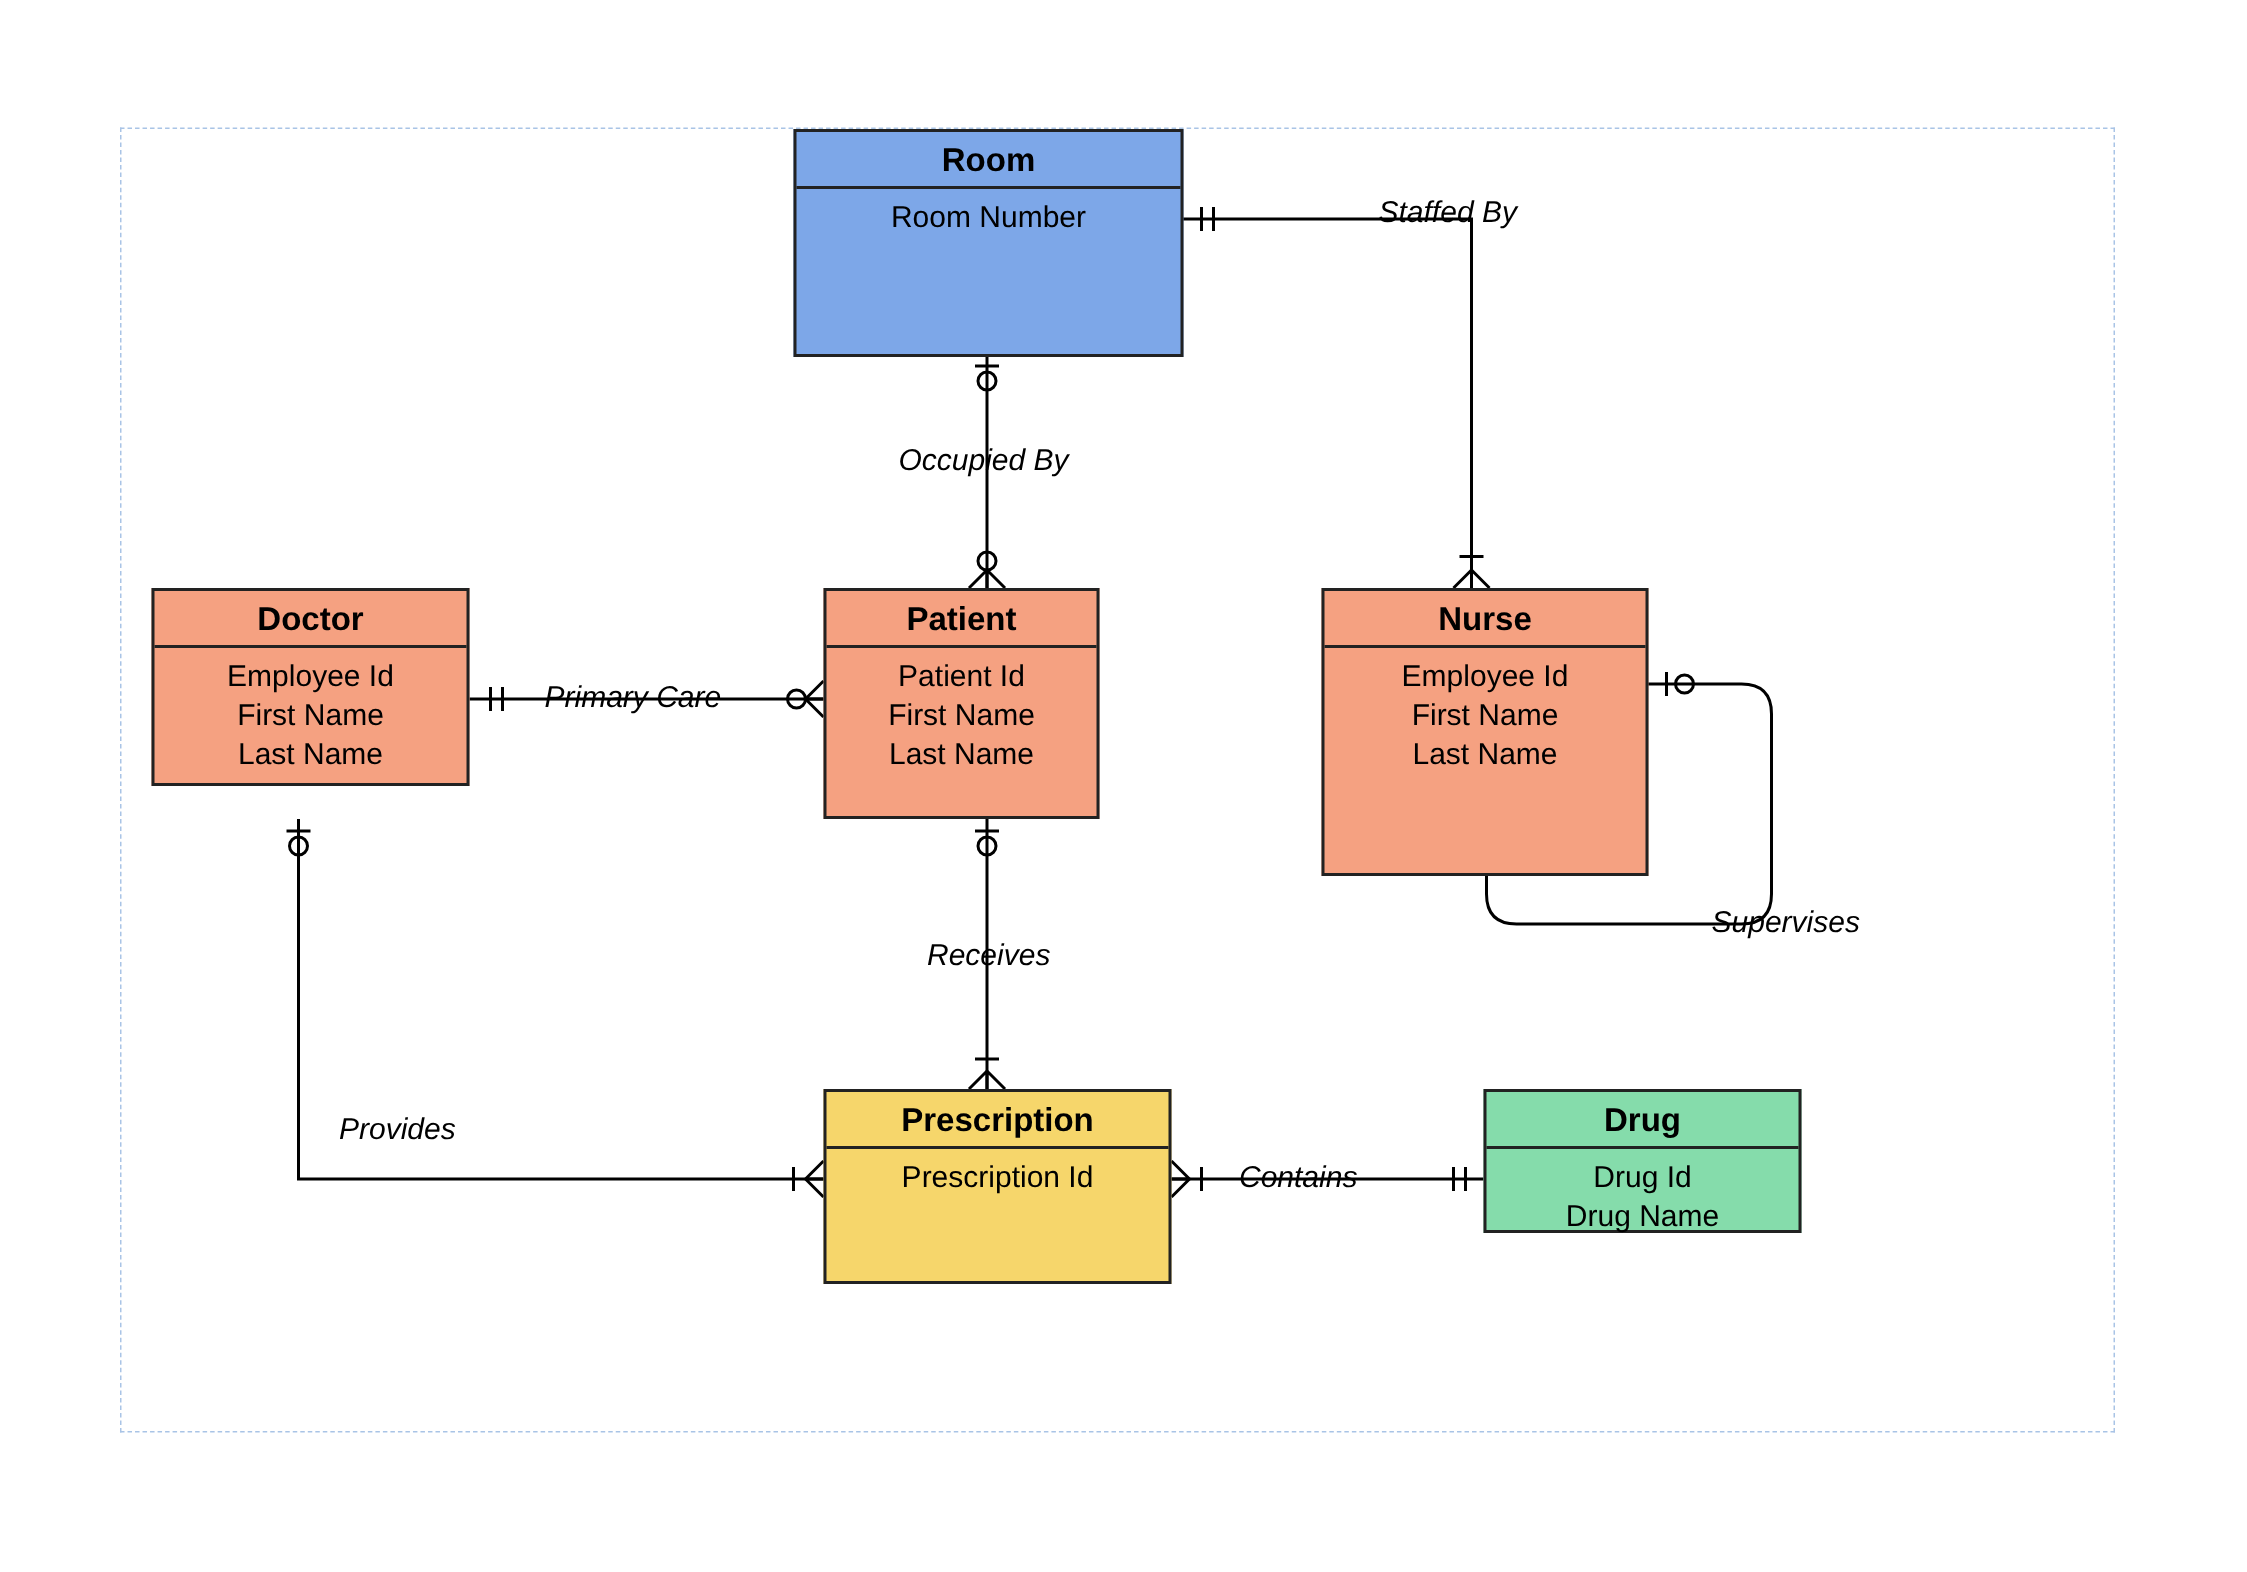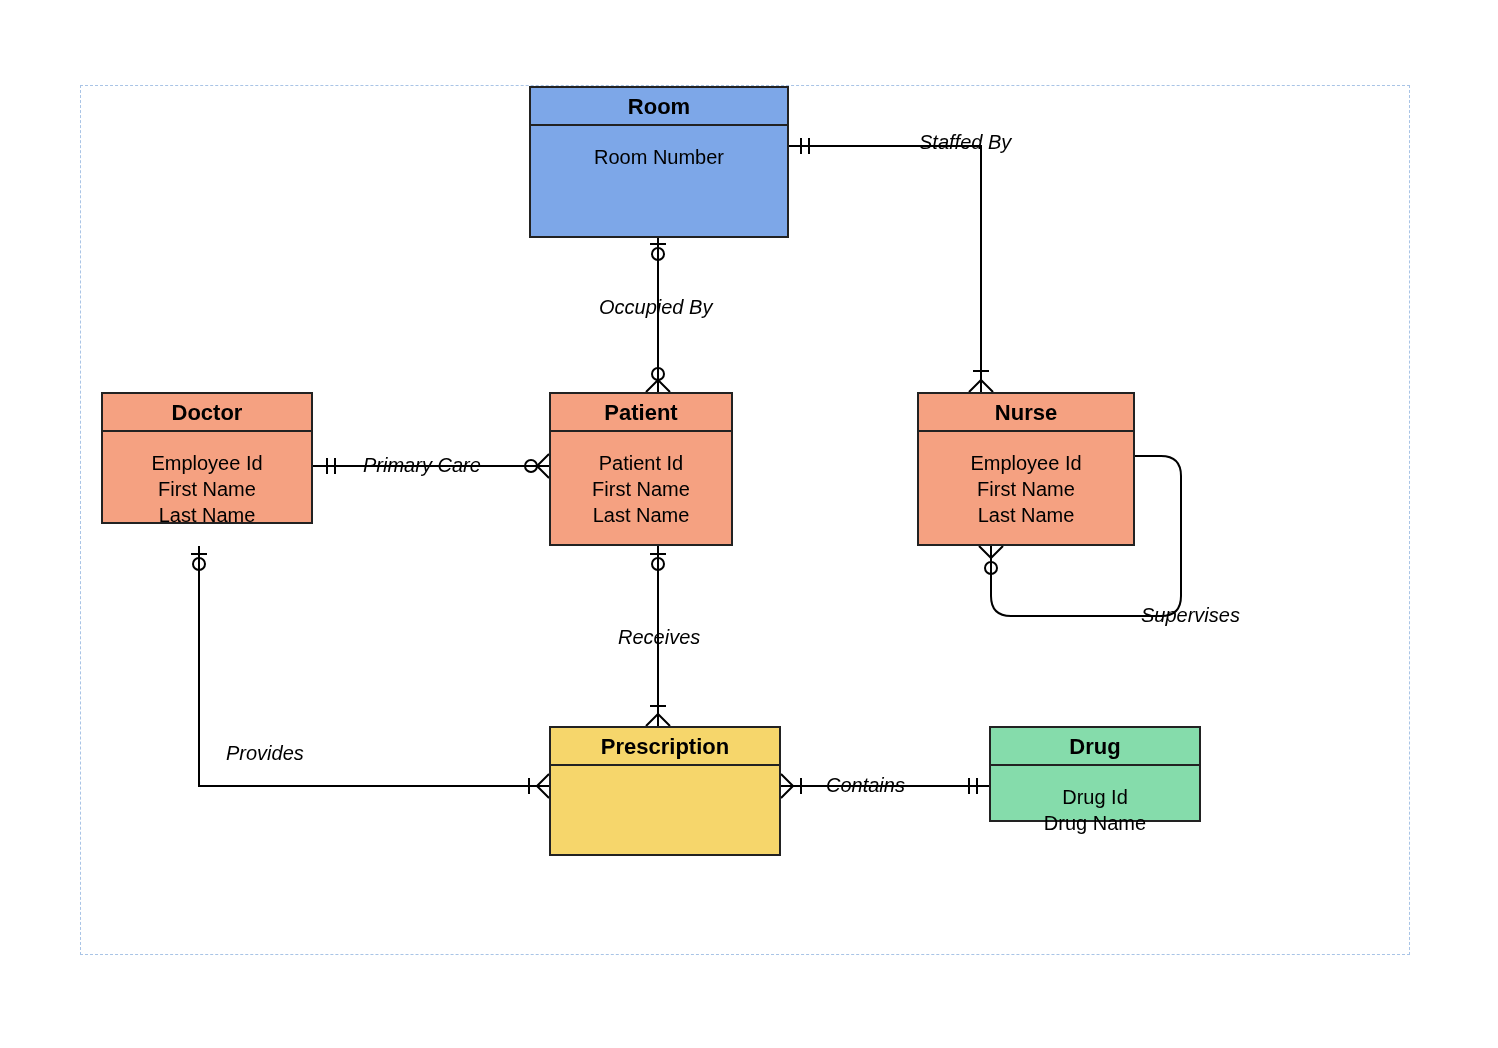--- a/index.html
+++ b/index.html
@@ -26,21 +26,21 @@
     text-align: center;
   }
   .entity .title {
     font-weight: bold;
     font-size: 22px;
     padding: 6px 16px 4px;
     border-bottom: 2px solid #222;
   }
   .entity .attrs {
     font-size: 20px;
-    padding: 18px 0;
+    padding: 6px 0;
     line-height: 1.3;
   }
   .rel {
     position: absolute;
     font-style: italic;
     font-size: 20px;
     white-space: nowrap;
   }
   svg.wires { position: absolute; left: 0; top: 0; pointer-events: none; }
 </style>
@@ -126,31 +126,34 @@
 
   <div class="entity" style="left:468px; top:306px; width:184px; height:154px; background:#f5a181;">
     <div class="title">Patient</div>
     <div class="attrs">
       <div>Patient Id</div>
       <div>First Name</div>
       <div>Last Name</div>
     </div>
   </div>
 
-  <div class="entity" style="left:800px; top:306px; width:218px; height:154px; background:#f5a181;margin-left:36px;">
+  <div class="entity" style="left:800px; top:306px; width:218px; height:192px; background:#f5a181;">
     <div class="title">Nurse</div>
     <div class="attrs">
       <div>Employee Id</div>
       <div>First Name</div>
       <div>Last Name</div>
     </div>
   </div>
 
   <div class="entity" style="left:468px; top:640px; width:232px; height:130px; background:#f6d66b;">
     <div class="title">Prescription</div>
+    <div class="attrs">
+      <div>Prescription Id</div>
+    </div>
   </div>
 
   <div class="entity" style="left:908px; top:640px; width:212px; height:96px; background:#85dcab;">
     <div class="title">Drug</div>
     <div class="attrs">
       <div>Drug Id</div>
       <div>Drug Name</div>
     </div>
   </div>
 

